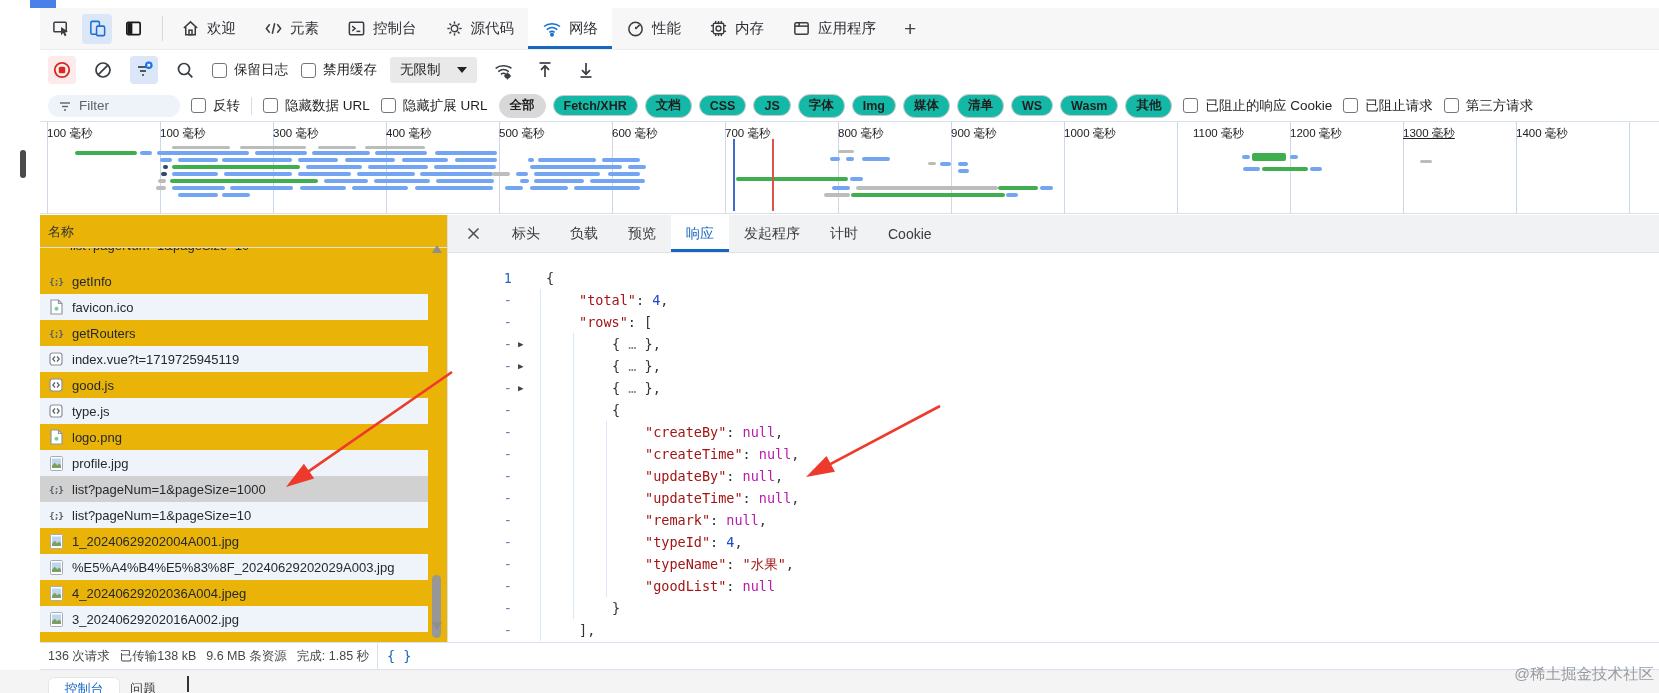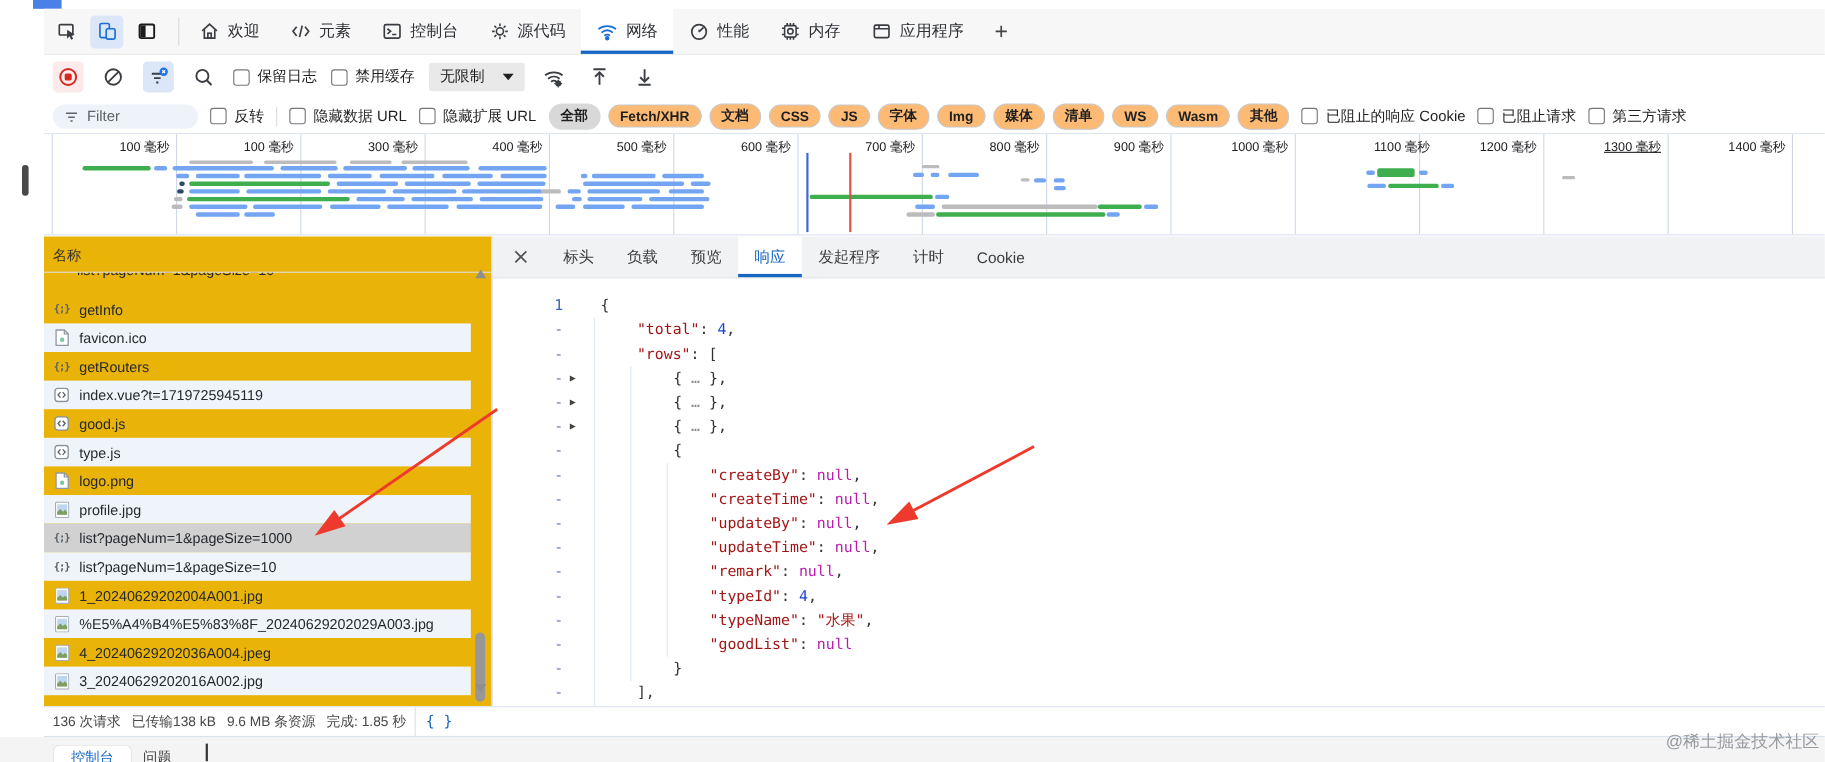--- a/index.html
+++ b/index.html
@@ -35,27 +35,27 @@
               padding:4px 10px; font-size:13.5px; color:#1c1c1c; }
   .caret-down { width:0; height:0; border-left:5px solid transparent; border-right:5px solid transparent; border-top:6px solid #222; }
 
   
   .filter-row { position:absolute; left:40px; right:0; top:90px; height:32px; background:#fff;
                 border-bottom:1px solid #d9e1ef; display:flex; align-items:center; gap:11px; padding-left:8px; }
   .filter-pill { width:132px; height:22px; background:#eef2f9; border-radius:11px; display:flex; align-items:center;
                  gap:7px; padding:0 10px; color:#5f6368; font-size:13.5px; }
   .vsep { width:1px; height:18px; background:#dcdcdc; }
   .chips { display:flex; align-items:center; gap:7px; }
-  .chip { border:1px solid #c8c8c8; border-radius:12px; padding:2.5px 10px; font-size:12.5px; font-weight:600; color:#1f1f1f; background:#fdba74; }
+  .chip { border:1px solid #c8c8c8; border-radius:12px; padding:2.5px 10px; font-size:12.5px; font-weight:600; color:#1f1f1f; background:#14b8a6; }
   .chip.active { background:#d8d8d8; border-color:#d8d8d8; }
 
   
   .overview { position:absolute; left:40px; right:0; top:122px; height:92px; background:#fff; border-bottom:1px solid #d9e1ef; }
   .ovline { position:absolute; top:0; bottom:0; width:1px; background:#ccd7e8; }
-  .ovlabel { position:absolute; top:4px; height:14px; font-size:11.5px; color:#202124; text-align:right; white-space:nowrap; }
+  .ovlabel { position:absolute; top:4px; height:14px; font-size:11.5px; color:#202124; text-align:left; white-space:nowrap; }
   .ovbar { position:absolute; border-radius:2px; }
   .evline { position:absolute; top:17px; bottom:2px; width:2px; }
   .ov-nub { position:absolute; left:20px; top:150px; width:6px; height:28px; background:#4a4a4a; border-radius:3px; }
 
   
   .left-panel { position:absolute; left:40px; top:215px; width:407px; bottom:51px; background:#eab308; }
   .lp-header { height:33px; line-height:33px; padding-left:8px; font-size:13px; color:#333; border-bottom:1px solid #dfdfdf; }
   .lp-sliver { height:20px; overflow:hidden; position:relative; }
   .lp-sliver span { position:absolute; top:-10px; left:30px; font-size:13px; color:#24292f; white-space:nowrap; }
   .req-rows { width:388px; }

